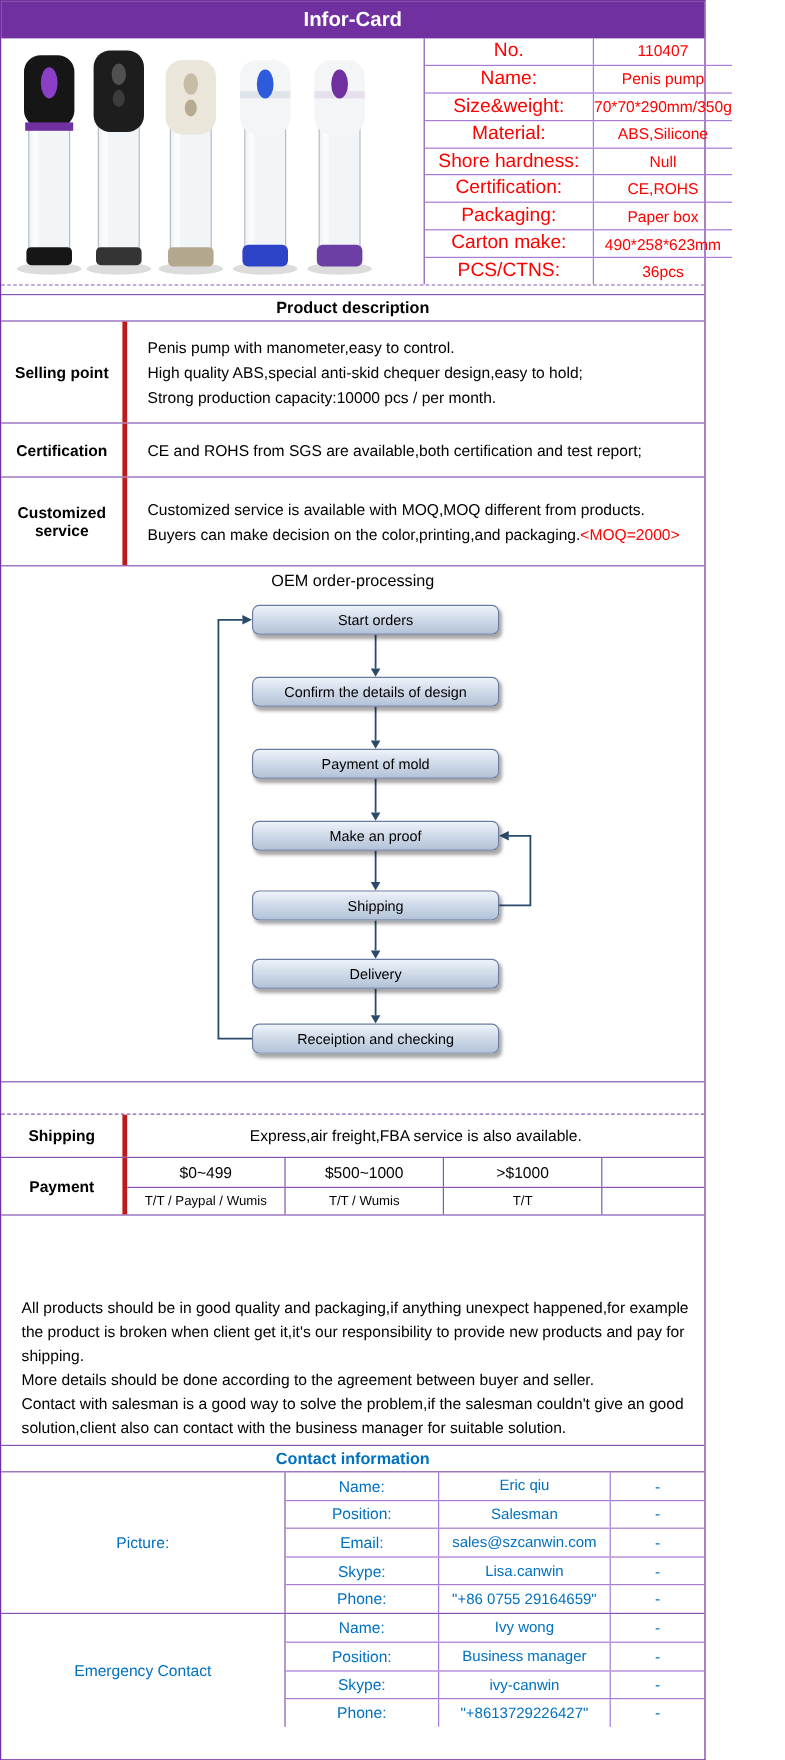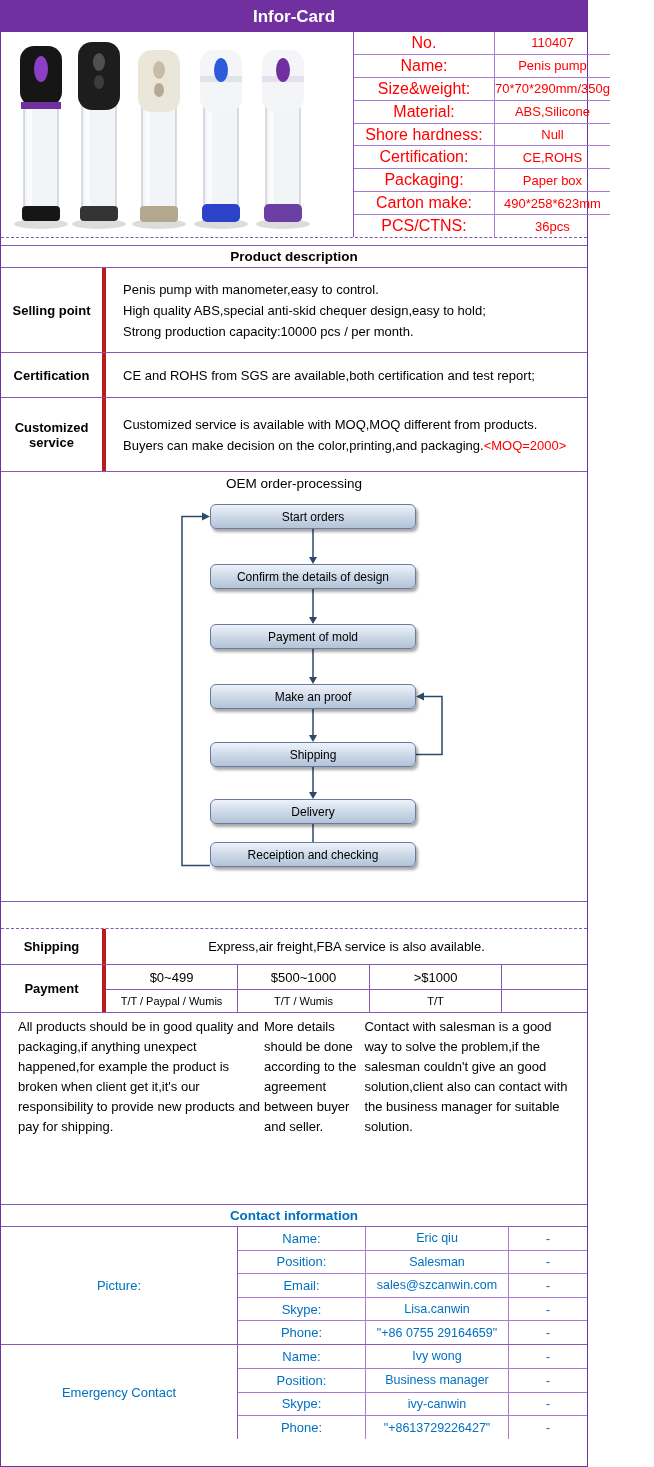--- a/index.html
+++ b/index.html
@@ -48,21 +48,21 @@
 
   .pay-wrap { height:48px; display:flex; border-bottom:1px solid #8757b2; }
   .pay-grid { flex:1; display:flex; flex-direction:column; }
   .pay-r1 { height:25px; display:flex; border-bottom:1px solid #8757b2; }
   .pay-r2 { flex:1; display:flex; }
   .pay-cell { width:132px; border-right:1px solid #8757b2; display:flex; align-items:center; justify-content:center; font-size:13px; }
   .pay-cell.last { width:auto; flex:1; border-right:none; }
   .pay-r2 .pay-cell { font-size:11px; }
 
   .after-row { height:192px; display:flex; border-bottom:1px solid #8757b2; }
-  .after-body { flex:1; display:flex; flex-direction:row; justify-content:flex-end; padding:4px 10px 4px 17px;
+  .after-body { flex:1; display:flex; flex-direction:column; justify-content:flex-end; padding:4px 10px 4px 17px;
                 font-size:13px; line-height:20px; }
 
   .contact-header { height:22px; display:flex; align-items:center; justify-content:center; font-weight:bold;
                     font-size:13.5px; color:#0070c0; border-bottom:1px solid #8757b2; }
   .contact-table { height:212px; display:flex; flex-direction:column; }
   .contact-group { display:flex; border-bottom:1px solid #8757b2; }
   .contact-group:last-child { border-bottom:none; }
   .contact-group.g1 { height:118px; }
   .contact-group.g2 { flex:1; }
   .group-label { width:237px; border-right:1px solid #8757b2; display:flex; align-items:center; justify-content:center;
@@ -223,21 +223,21 @@
         <polygon points="423,220.5 423,228.5 415,224.5"></polygon>
         <polygon points="201,40.5 201,48.5 209,44.5"></polygon>
       </g>
     </svg>
     <div class="flow-box" style="top:92px">Confirm the details of design</div>
     <div class="flow-box" style="top:32px">Start orders</div>
     <div class="flow-box" style="top:152px">Payment of mold</div>
     <div class="flow-box" style="top:212px">Make an proof</div>
     <div class="flow-box" style="top:270px">Shipping</div>
     <div class="flow-box" style="top:327px">Delivery</div>
-    <div class="flow-box" style="top:370px">Receiption and checking</div>
+    <div class="flow-box" style="top:381px">Receiption and checking</div>
   </div>
 
   <div class="spacer2"></div>
 
   <div class="ship-row">
     <div class="side-label">Shipping</div>
     <div class="ship-text">Express,air freight,FBA service is also available.</div>
   </div>
 
   <div class="pay-wrap">

